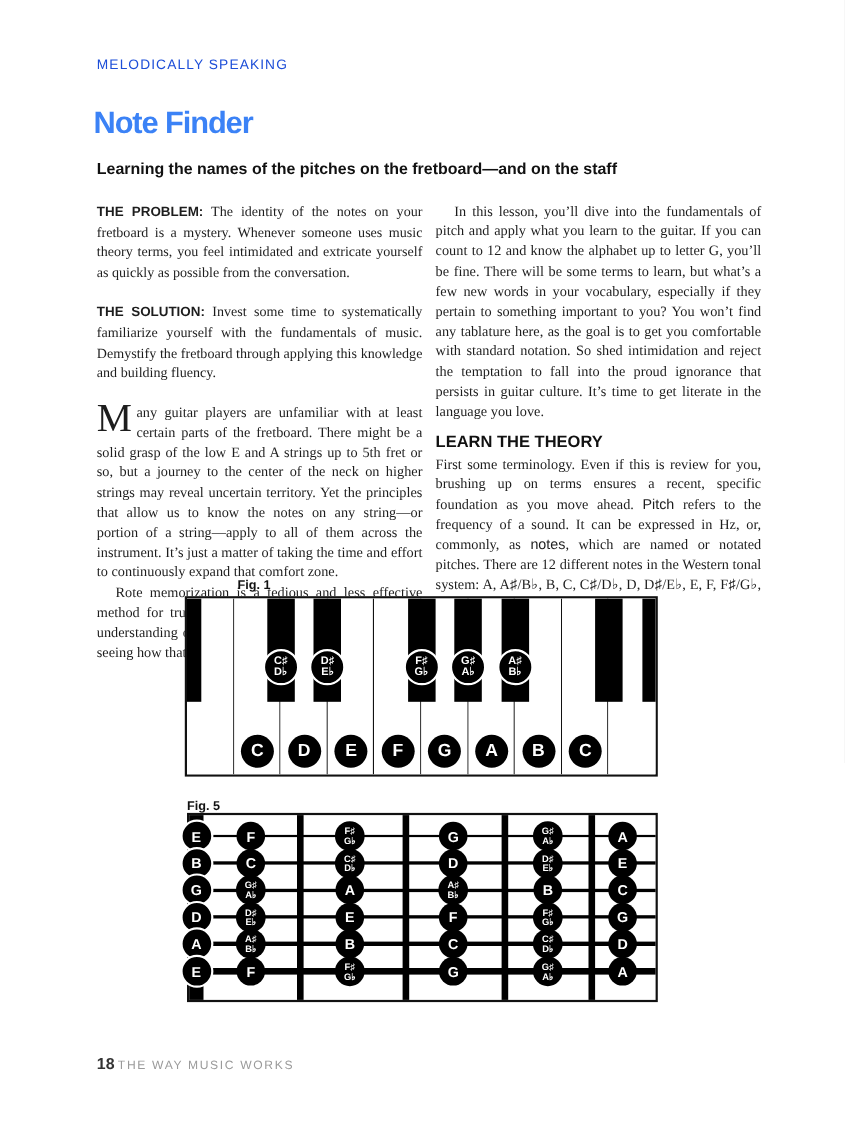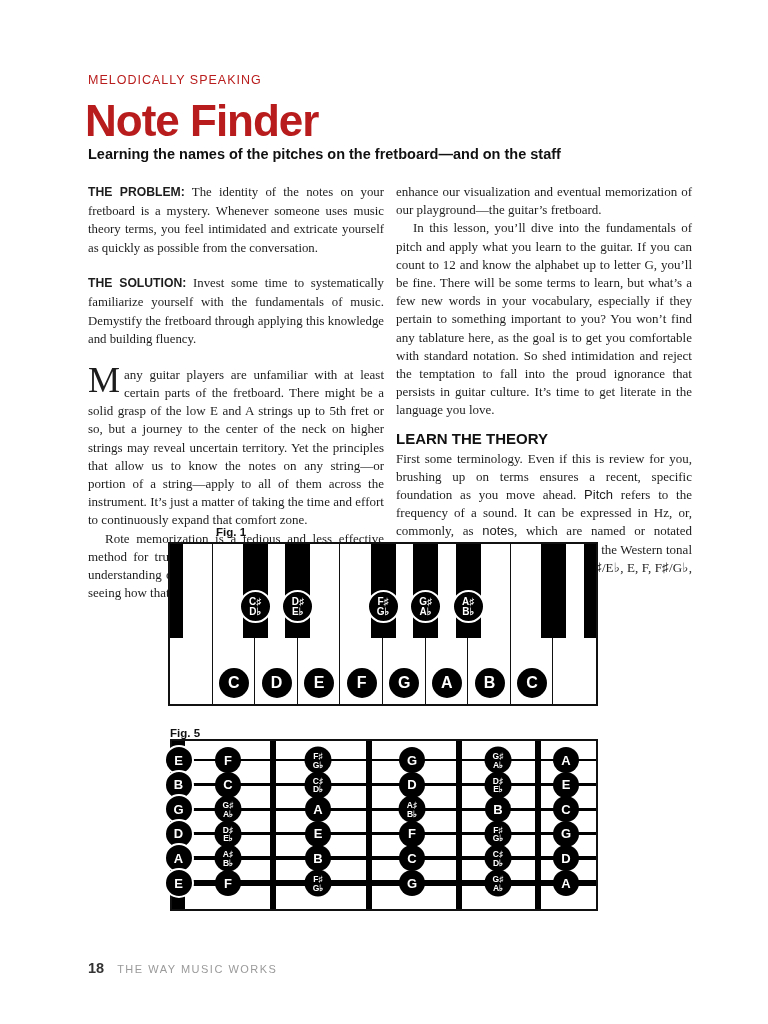--- a/index.html
+++ b/index.html
@@ -1,22 +1,22 @@
 <!DOCTYPE html>
 <html><head>
 <meta charset="utf-8">
 <style>
   html,body{margin:0;padding:0;background:#e8e8e8;}
   .page{position:relative;width:768px;height:1024px;background:#ffffff;margin:0 auto;
         font-family:"Liberation Serif",serif;color:#1d1d1d;overflow:hidden;}
 
   .kicker{position:absolute;left:88px;top:52px;font-family:"Liberation Sans",sans-serif;
-          font-size:12.5px;letter-spacing:1px;color:#b91c1c;margin-top:21px;}
+          font-size:12.5px;letter-spacing:1px;color:#1d4ed8;}
   .title{position:absolute;left:85px;top:96px;margin:0;font-family:"Liberation Sans",sans-serif;
-         font-weight:bold;font-size:44px;letter-spacing:-1px;color:#b91c1c;}
+         font-weight:bold;font-size:28px;letter-spacing:-1px;color:#3b82f6;}
   .subtitle{position:absolute;left:88px;top:146px;margin:0;font-family:"Liberation Sans",sans-serif;
             font-weight:bold;font-size:14.5px;color:#111;}
 
   .cols{position:absolute;left:88px;top:183px;width:604px;display:flex;gap:12px;}
   .col{width:296px;}
   .col p{margin:0;text-align:justify;font-size:13px;line-height:18.2px;}
   p.lead{font-size:12.8px;line-height:18.6px;margin-bottom:17px;}
   .lead .lbl{font-family:"Liberation Sans",sans-serif;font-weight:bold;font-size:12.2px;}
   p.body{margin:0;}
   p.indent{text-indent:17px;}
@@ -52,40 +52,39 @@
   .fretwire{position:absolute;top:0;width:6px;height:100%;background:#000;}
   .note-circle{position:absolute;border-radius:50%;background:#000;color:#fff;
                display:flex;align-items:center;justify-content:center;text-align:center;
                font-family:"Liberation Sans",sans-serif;font-weight:bold;transform:translate(-50%,-50%);}
   .note-single{width:26px;height:26px;font-size:13px;}
   .note-double{width:27px;height:27px;flex-direction:column;font-size:8.5px;line-height:8.5px;}
   .note-open{border:2px solid #fff;}
 
   .footer{position:absolute;left:88px;top:959px;font-family:"Liberation Sans",sans-serif;}
   .pagenum{font-size:14.5px;font-weight:bold;color:#333;}
-  .book{font-size:11px;color:#9a9a9a;letter-spacing:1.5px;margin-left:13px;}
+  .book{font-size:11px;color:#9a9a9a;letter-spacing:1.5px;margin-left:3px;}
 </style>
 </head>
 <body>
 
 <div class="page">
 
   <div class="kicker">MELODICALLY SPEAKING</div>
   <h1 class="title">Note Finder</h1>
   <h2 class="subtitle">Learning the names of the pitches on the fretboard—and on the staff</h2>
 
   <div class="cols">
     <div class="col">
       <p class="lead"><span class="lbl">THE PROBLEM:</span><span> The identity of the notes on your fretboard is a mystery. Whenever someone uses music theory terms, you feel intimidated and extricate yourself as quickly as possible from the conversation.</span></p>
       <p class="lead"><span class="lbl">THE SOLUTION:</span><span> Invest some time to systematically familiarize yourself with the fundamentals of music. Demystify the fretboard through applying this knowledge and building fluency.</span></p>
       <p class="body dropcap-para"><span class="dropcap">M</span><span>any guitar players are unfamiliar with at least certain parts of the fretboard. There might be a solid grasp of the low E and A strings up to 5th fret or so, but a journey to the center of the neck on higher strings may reveal uncertain territory. Yet the principles that allow us to know the notes on any string—or portion of a string—apply to all of them across the instrument. It’s just a matter of taking the time and effort to continuously expand that comfort zone.</span></p>
       <p class="body indent">Rote memorization is a tedious and less effective method for true learning, so let’s start by gaining an understanding of some primary concepts in music, then seeing how that can</p>
     </div>
     <div class="col">
-      <p class="body">enhance our visualization and eventual memorization of our playground—the guitar’s fretboard.</p>
       <p class="body indent">In this lesson, you’ll dive into the fundamentals of pitch and apply what you learn to the guitar. If you can count to 12 and know the alphabet up to letter G, you’ll be fine. There will be some terms to learn, but what’s a few new words in your vocabulary, especially if they pertain to something important to you? You won’t find any tablature here, as the goal is to get you comfortable with standard notation. So shed intimidation and reject the temptation to fall into the proud ignorance that persists in guitar culture. It’s time to get literate in the language you love.</p>
       <h3 class="theory-heading">LEARN THE THEORY</h3>
       <p class="body"><span>First some terminology. Even if this is review for you, brushing up on terms ensures a recent, specific foundation as you move ahead. </span><span class="bterm">Pitch</span><span> refers to the frequency of a sound. It can be expressed in Hz, or, commonly, as </span><span class="bterm">notes</span><span>, which are named or notated pitches. There are 12 different notes in the Western tonal system: A, A♯/B♭, B, C, C♯/D♭, D, D♯/E♭, E, F, F♯/G♭, G, and G♯/A♭.</span></p>
     </div>
   </div>
 
   <div class="fig-label" id="fig1-label">Fig. 1</div>
   <div class="keyboard" id="fig1">
       <div class="white-key" style="left: 0px; width: 42.6px;"></div>
       <div class="white-key" style="left: 42.6px; width: 42.6px;"></div>

